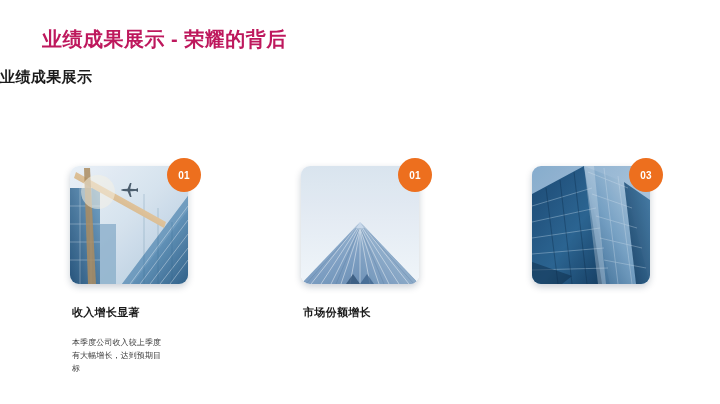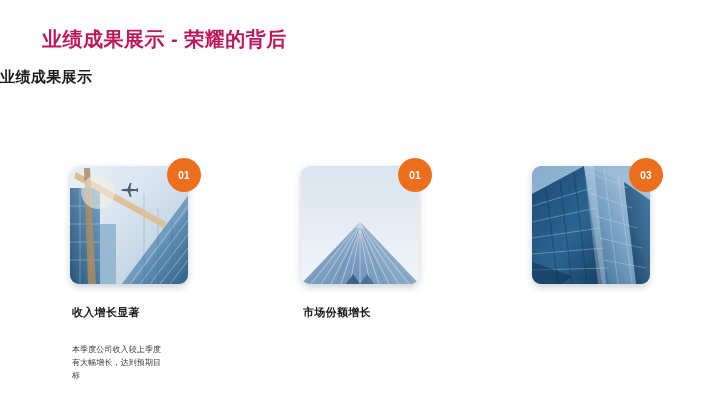--- a/index.html
+++ b/index.html
@@ -118,21 +118,21 @@
 
   .card-heading {
     font-size: 11px;
     font-weight: bold;
     color: #1b1b1b;
     letter-spacing: 0.3px;
     white-space: nowrap;
   }
 
   .card-text {
-    margin-top: 24px;
+    margin-top: 17px;
     font-size: 8px;
     line-height: 1.62;
     color: #3d3d3d;
     width: 96px;
     letter-spacing: 0.1px;
   }
 </style>
 </head>
 <body>
 

